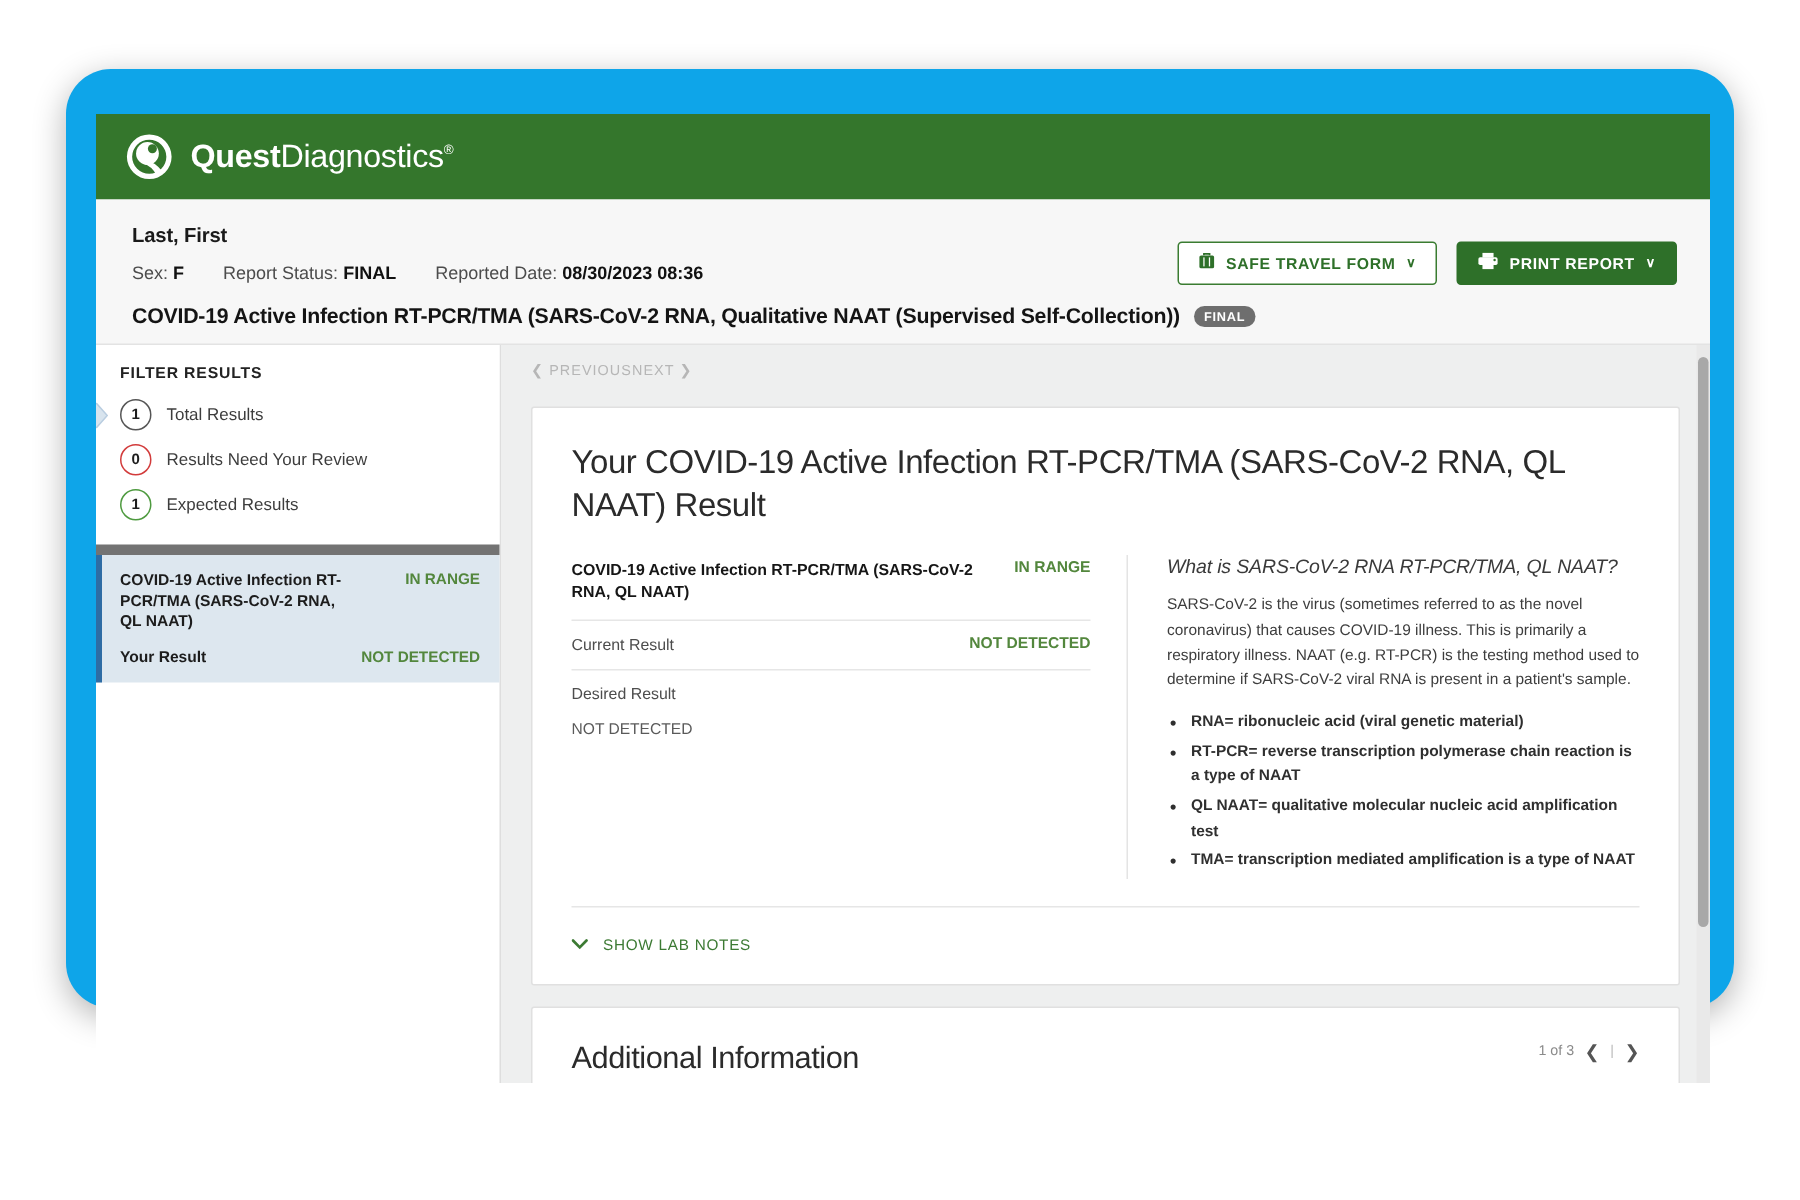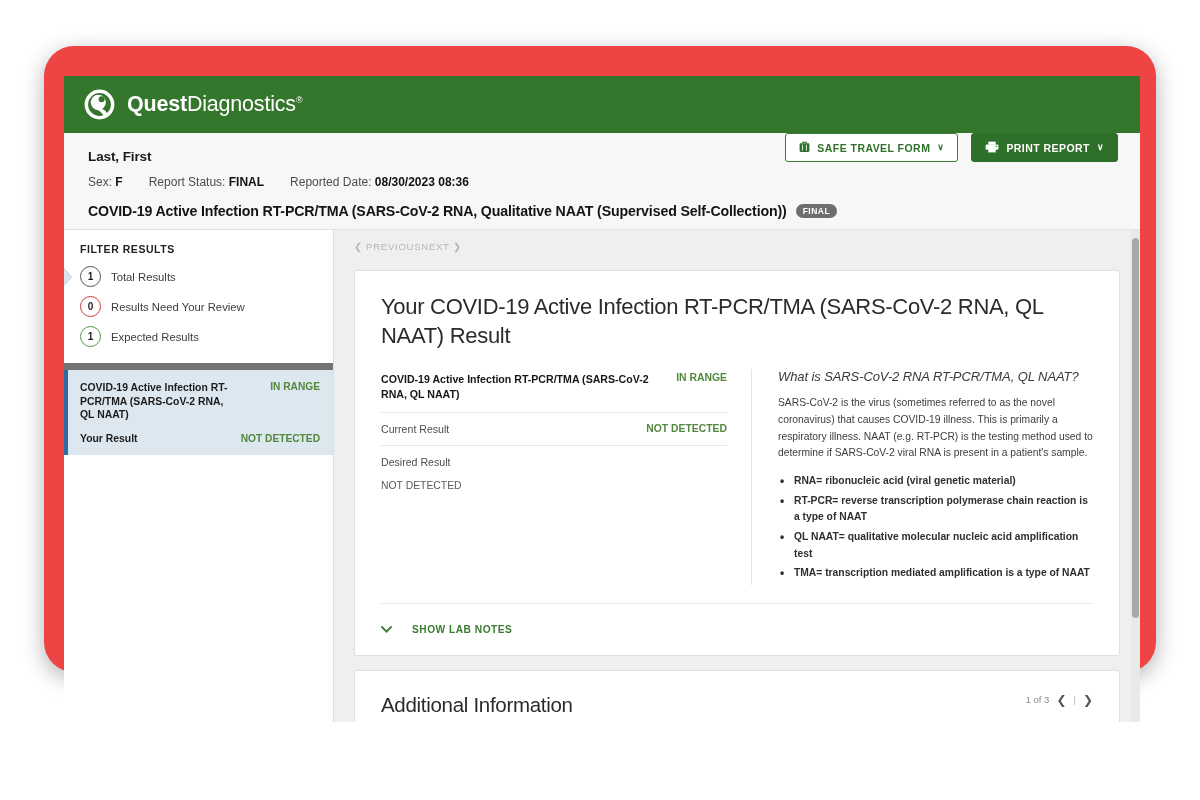--- a/index.html
+++ b/index.html
@@ -8,21 +8,21 @@
     background: #ffffff;
     font-family: "Liberation Sans", sans-serif;
     overflow: hidden;
   }
 
   
   #device {
     position: absolute;
     left: 44px; top: 46px;
     width: 1112px; height: 626px;
-    background: #ef4444;
+    background: #0ea5e9;
     border-radius: 30px;
     box-shadow: 0 6px 22px rgba(0,0,0,0.30);
     padding: 0;
   }
   #screen {
     position: absolute;
     left: 20px; top: 30px;
     width: 1076px; height: 646px;
     background: #f6f7f8;
     overflow: hidden;
@@ -73,21 +73,21 @@
   }
   .badge-final {
     display: inline-block;
     background: #6e6e6e; color: #fff;
     font-size: 8.5px; font-weight: bold; letter-spacing: 0.5px;
     padding: 2px 7px 2px 7px;
     border-radius: 9px;
   }
 
   .header-actions {
-    position: absolute; right: 22px; top: 0;
+    position: absolute; right: 22px; top: 28px;
     display: flex; gap: 13px;
   }
   .btn {
     display: inline-flex; align-items: center; gap: 7px;
     height: 29px; padding: 0 13px;
     font-size: 10.5px; font-weight: bold; letter-spacing: 0.45px;
     border-radius: 3px; cursor: pointer;
     white-space: nowrap;
   }
   .btn-outline {
@@ -221,22 +221,22 @@
   .info-list li::before {
     content: "\2022"; position: absolute; left: 2px; top: -1px;
     font-size: 12px; color: #2f2f2f;
   }
 
   .lab-notes-wrap {
     margin-top: 18px; padding-top: 15px;
     border-top: 1px solid #e6e6e6;
   }
   .lab-notes {
-    display: inline-flex; align-items: flex-end; gap: 20px;
-    font-size: 10.2px; font-weight: bold; letter-spacing: 0.5px;
+    display: inline-flex; align-items: flex-end; gap: 10px;
+    font-size: 10.2px; font-weight: normal; letter-spacing: 0.5px;
     color: #3c7a33; cursor: pointer;
   }
 
   .card2-head {
     display: flex; justify-content: space-between; align-items: flex-start;
   }
   .card-h2 {
     font-size: 20.5px; font-weight: 400; color: #2b2b2b; letter-spacing: -0.3px;
   }
   .mini-pager {

